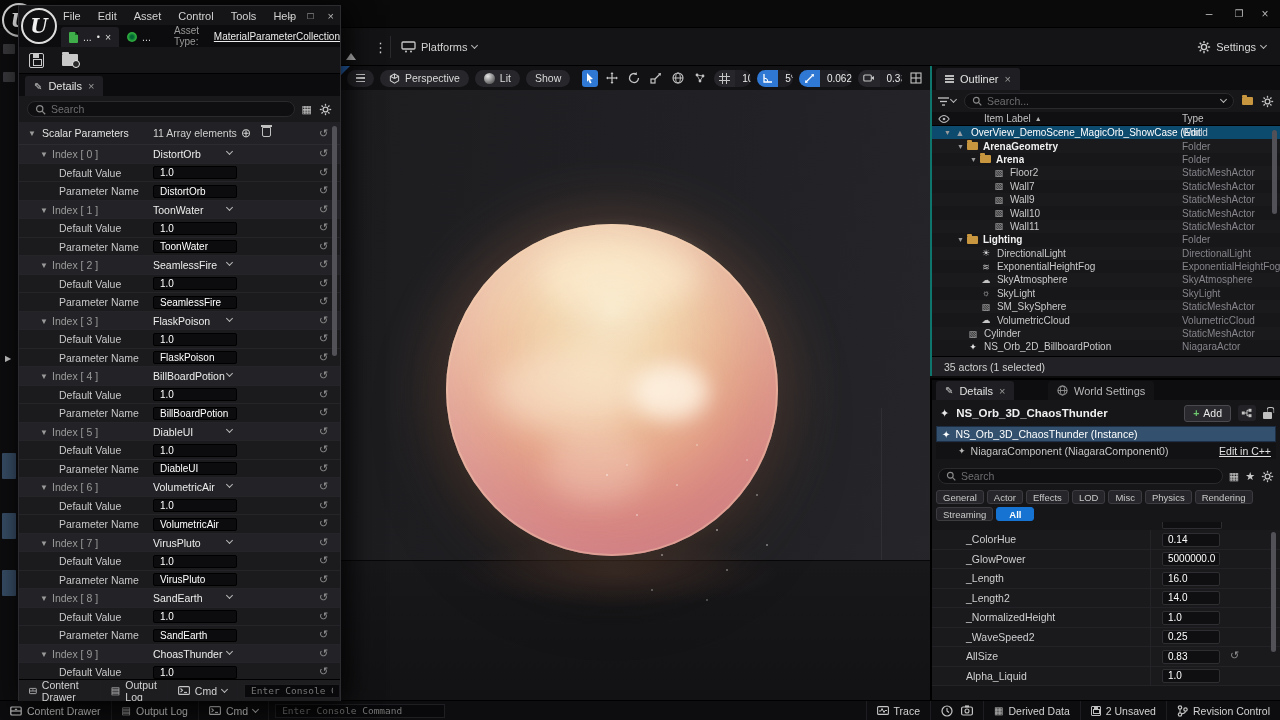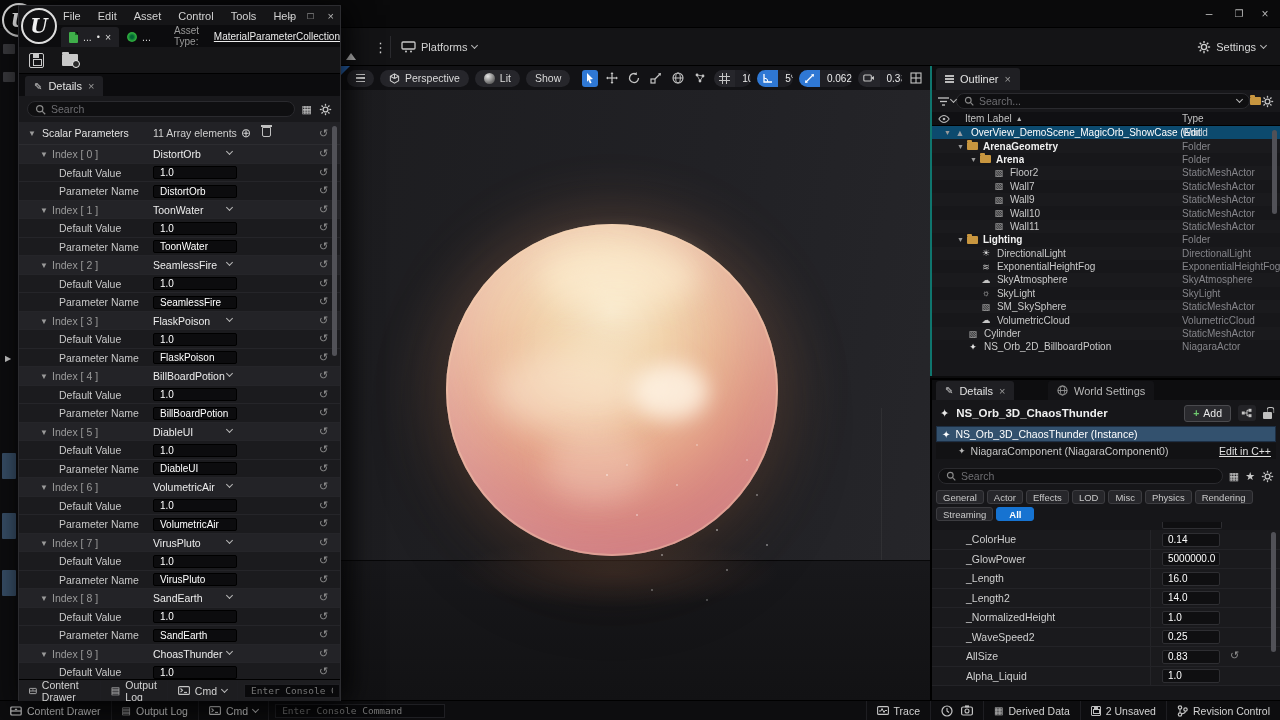--- a/index.html
+++ b/index.html
@@ -77,26 +77,26 @@
 #orb-label{position:absolute;left:0;top:540px;width:542px;text-align:center;font-size:21px;font-weight:bold;color:#fff;
   letter-spacing:.3px;text-shadow:0 2px 6px rgba(0,0,0,.6)}
 
 
 #outliner{position:absolute;left:930px;top:66px;width:350px;height:310px;background:#17171a;border-left:2px solid #0f766e}
 #ol-tabbar{position:absolute;left:0;top:0;width:100%;height:24px;background:#0d0d0f}
 .tab{position:absolute;top:2px;height:22px;background:#1f1f23;border-radius:3px 3px 0 0;display:flex;align-items:center;gap:6px;padding:0 9px;color:#e2e2e2}
 #ol-tab{left:4px}
 .tab .tclose{color:#9a9a9a;font-size:11px}
 .tab-icon-lines{display:flex;flex-direction:column;gap:1.5px}.tab-icon-lines i{width:9px;height:1.5px;background:#bbb;display:block}
-#ol-toolbar{position:absolute;left:0;top:24px;width:100%;height:22px;display:flex;align-items:center;gap:0;padding:0 6px}
+#ol-toolbar{position:absolute;left:0;top:24px;width:100%;height:22px;display:flex;align-items:center;gap:8px;padding:0 6px}
 .searchbox{flex:1;height:16px;background:#0f0f11;border:1px solid #2a2a2e;border-radius:8px;display:flex;align-items:center;gap:5px;padding:0 7px}
 .searchbox input{flex:1;background:transparent;border:0;color:#ddd;font-size:10.5px;font-family:"Liberation Sans",sans-serif}
 .searchbox input::placeholder{color:#6e6e72}
 #ol-header{position:absolute;left:0;top:46px;width:100%;height:14px;background:#101013;border-bottom:1px solid #000;display:flex;align-items:center;color:#c2c2c2;font-size:10px}
-#ol-header .h-item{margin-left:15px;display:flex;gap:4px;align-items:center}
+#ol-header .h-item{margin-left:34px;display:flex;gap:4px;align-items:center}
 #ol-header .h-type{position:absolute;left:250px}
 #ol-rows{position:absolute;left:0;top:60px;width:100%;height:228px;overflow:hidden}
 .o-row{position:relative;height:13.4px;display:flex;align-items:center;padding-left:calc(12px + var(--indent,0)*13px);color:#c9c9c9;font-size:10px;background:#1a1a1d}
 .o-row:nth-child(odd){background:#17171a}
 .o-row.selected{background:#0c4a6e;color:#fff}
 .o-row.bold{color:#f0f0f0;font-weight:bold}
 .o-row .caret{visibility:hidden;margin-right:3px;font-size:7px}
 .o-row.expandable .caret{visibility:visible}
 .o-ic{width:12px;height:10px;margin-right:5px;display:inline-flex;align-items:center;justify-content:center;color:#b5b5b5;font-size:9px;flex:none}
 .o-label{white-space:nowrap;overflow:hidden;max-width:230px}
@@ -566,20 +566,21 @@
         </div>
 
         <div class="o-row" style="--indent: 1;">
           <span class="caret">▼</span>
           <span class="o-ic ic-niagara"></span>
           <span class="o-label">NS_Orb_2D_BillboardPotion</span>
           <span class="o-type">NiagaraActor</span>
         </div>
       </div>
     <div class="vscroll" id="ol-scroll"></div>
+    <div id="ol-footer">35 actors (1 selected)</div>
   </div>
 
   <div id="details">
     <div id="dt-tabbar">
       <div class="tab" id="dt-tab">
         <span class="pencil">✎</span>
         <span>Details</span>
         <span class="tclose">×</span>
       </div>
       <div class="tab" id="ws-tab">

